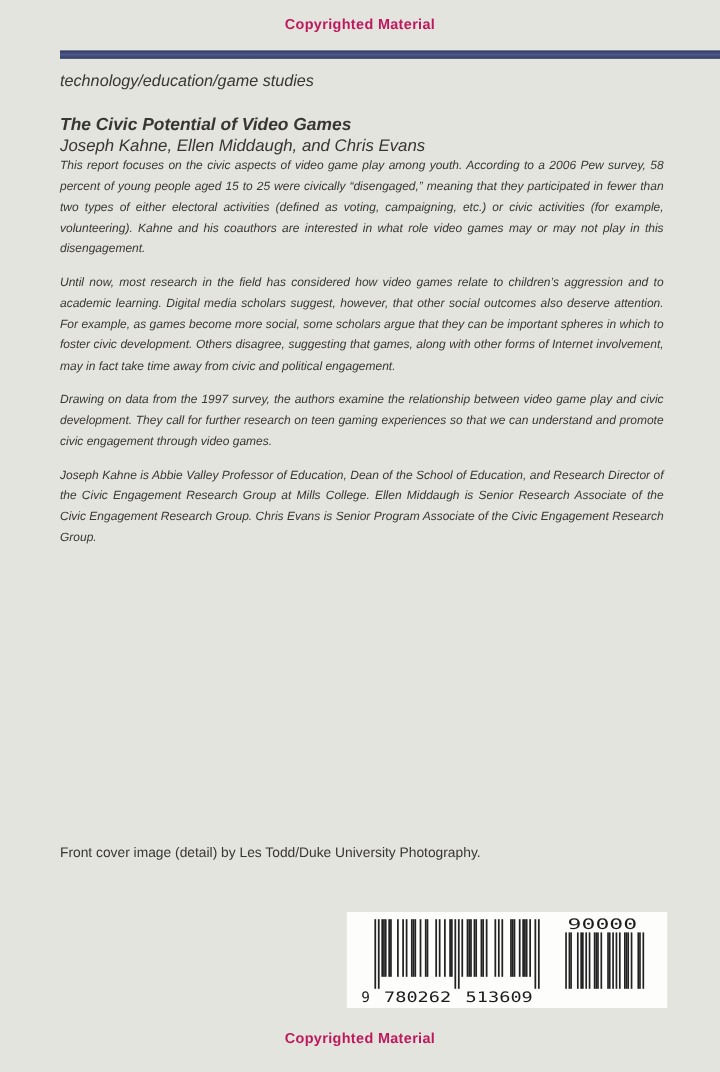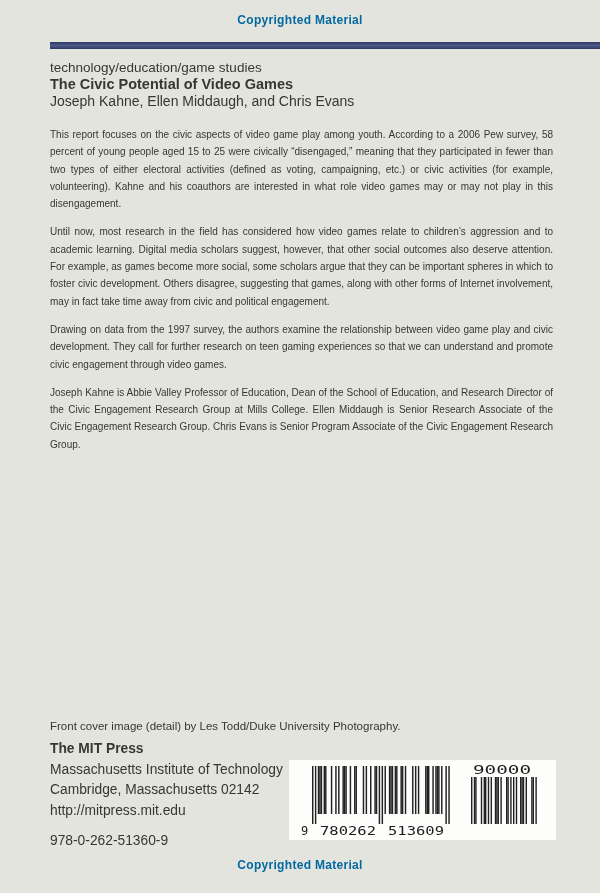--- a/index.html
+++ b/index.html
@@ -3,37 +3,37 @@
 <meta charset="utf-8">
 <style>
   html,body{margin:0;padding:0;background:#e4e4de;}
   .page{
     position:relative;width:600px;height:893px;overflow:hidden;
     background:#e4e4de;color:#38372f;
     font-family:"Liberation Sans",sans-serif;
   }
   .copyright{
     position:absolute;left:0;width:100%;text-align:center;
-    font-size:12px;font-weight:bold;color:#0369a1;letter-spacing:.3px;
+    font-size:12px;font-weight:bold;color:#be185d;letter-spacing:.3px;
   }
   .copyright.top{top:13px;}
   .copyright.bottom{top:858px;}
   .navy-bar{
     position:absolute;left:50px;right:0;top:42px;height:7px;
     background:linear-gradient(to bottom,#2d3865,#4e5987 50%,#2d3865);
   }
-  .content{position:absolute;left:50px;right:47px;top:60px;}
+  .content{position:absolute;left:50px;right:47px;top:60px;font-style:italic;}
   .category{font-size:13.5px;line-height:16px;}
-  .title{font-size:14.5px;font-weight:bold;line-height:17px;}
-  .authors{font-size:14px;line-height:17px;margin-bottom:16px;}
+  .title{font-size:14.5px;font-weight:bold;line-height:17px;margin-top:20px;}
+  .authors{font-size:14px;line-height:17px;margin-bottom:0;}
   .para{
     font-size:10px;line-height:17.3px;text-align:justify;
     margin:0 0 11px 0;
   }
-  .credit{position:absolute;left:50px;top:719px;font-size:11.5px;line-height:14px;}
+  .credit{position:absolute;left:50px;top:704px;font-size:11.5px;line-height:14px;}
   .publisher{position:absolute;left:50px;top:739px;font-size:13.8px;line-height:20.5px;}
   .pub-name{font-weight:bold;}
   .isbn{margin-top:10px;}
   .barcode-box{
     position:absolute;left:289px;top:760px;width:267px;height:80px;
     background:#fdfdfc;
   }
   .barcode-box svg{display:block;margin:4px 0 0 10px;}
   .bc-digits{
     font-family:"DejaVu Sans Mono","Liberation Mono",monospace;
@@ -55,27 +55,20 @@
     <div class="authors">Joseph Kahne, Ellen Middaugh, and Chris Evans</div>
 
     <p class="para">This report focuses on the civic aspects of video game play among youth. According to a 2006 Pew survey, 58 percent of young people aged 15 to 25 were civically “disengaged,” meaning that they participated in fewer than two types of either electoral activities (defined as voting, campaigning, etc.) or civic activities (for example, volunteering). Kahne and his coauthors are interested in what role video games may or may not play in this disengagement.</p>
     <p class="para">Until now, most research in the field has considered how video games relate to children’s aggression and to academic learning. Digital media scholars suggest, however, that other social outcomes also deserve attention. For example, as games become more social, some scholars argue that they can be important spheres in which to foster civic development. Others disagree, suggesting that games, along with other forms of Internet involvement, may in fact take time away from civic and political engagement.</p>
     <p class="para">Drawing on data from the 1997 survey, the authors examine the relationship between video game play and civic development. They call for further research on teen gaming experiences so that we can understand and promote civic engagement through video games.</p>
     <p class="para">Joseph Kahne is Abbie Valley Professor of Education, Dean of the School of Education, and Research Director of the Civic Engagement Research Group at Mills College. Ellen Middaugh is Senior Research Associate of the Civic Engagement Research Group. Chris Evans is Senior Program Associate of the Civic Engagement Research Group.</p>
   </div>
 
   <div class="credit">Front cover image (detail) by Les Todd/Duke University Photography.</div>
 
-  <div class="publisher">
-    <div class="pub-name">The MIT Press</div>
-    <div>Massachusetts Institute of Technology</div>
-    <div>Cambridge, Massachusetts 02142</div>
-    <div>http://mitpress.mit.edu</div>
-    <div class="isbn">978-0-262-51360-9</div>
-  </div>
 
   <div class="barcode-box">
     <svg id="barcode-svg" width="247" height="74" viewBox="0 0 247 74">
         <rect x="13" y="2" width="1.45" height="58" fill="#222"></rect>
         <rect x="15.9" y="2" width="1.45" height="58" fill="#222"></rect>
         <rect x="18.8" y="2" width="1.45" height="48" fill="#222"></rect>
         <rect x="20.25" y="2" width="1.45" height="48" fill="#222"></rect>
         <rect x="21.7" y="2" width="1.45" height="48" fill="#222"></rect>
         <rect x="24.6" y="2" width="1.45" height="48" fill="#222"></rect>
         <rect x="26.049999999999997" y="2" width="1.45" height="48" fill="#222"></rect>

